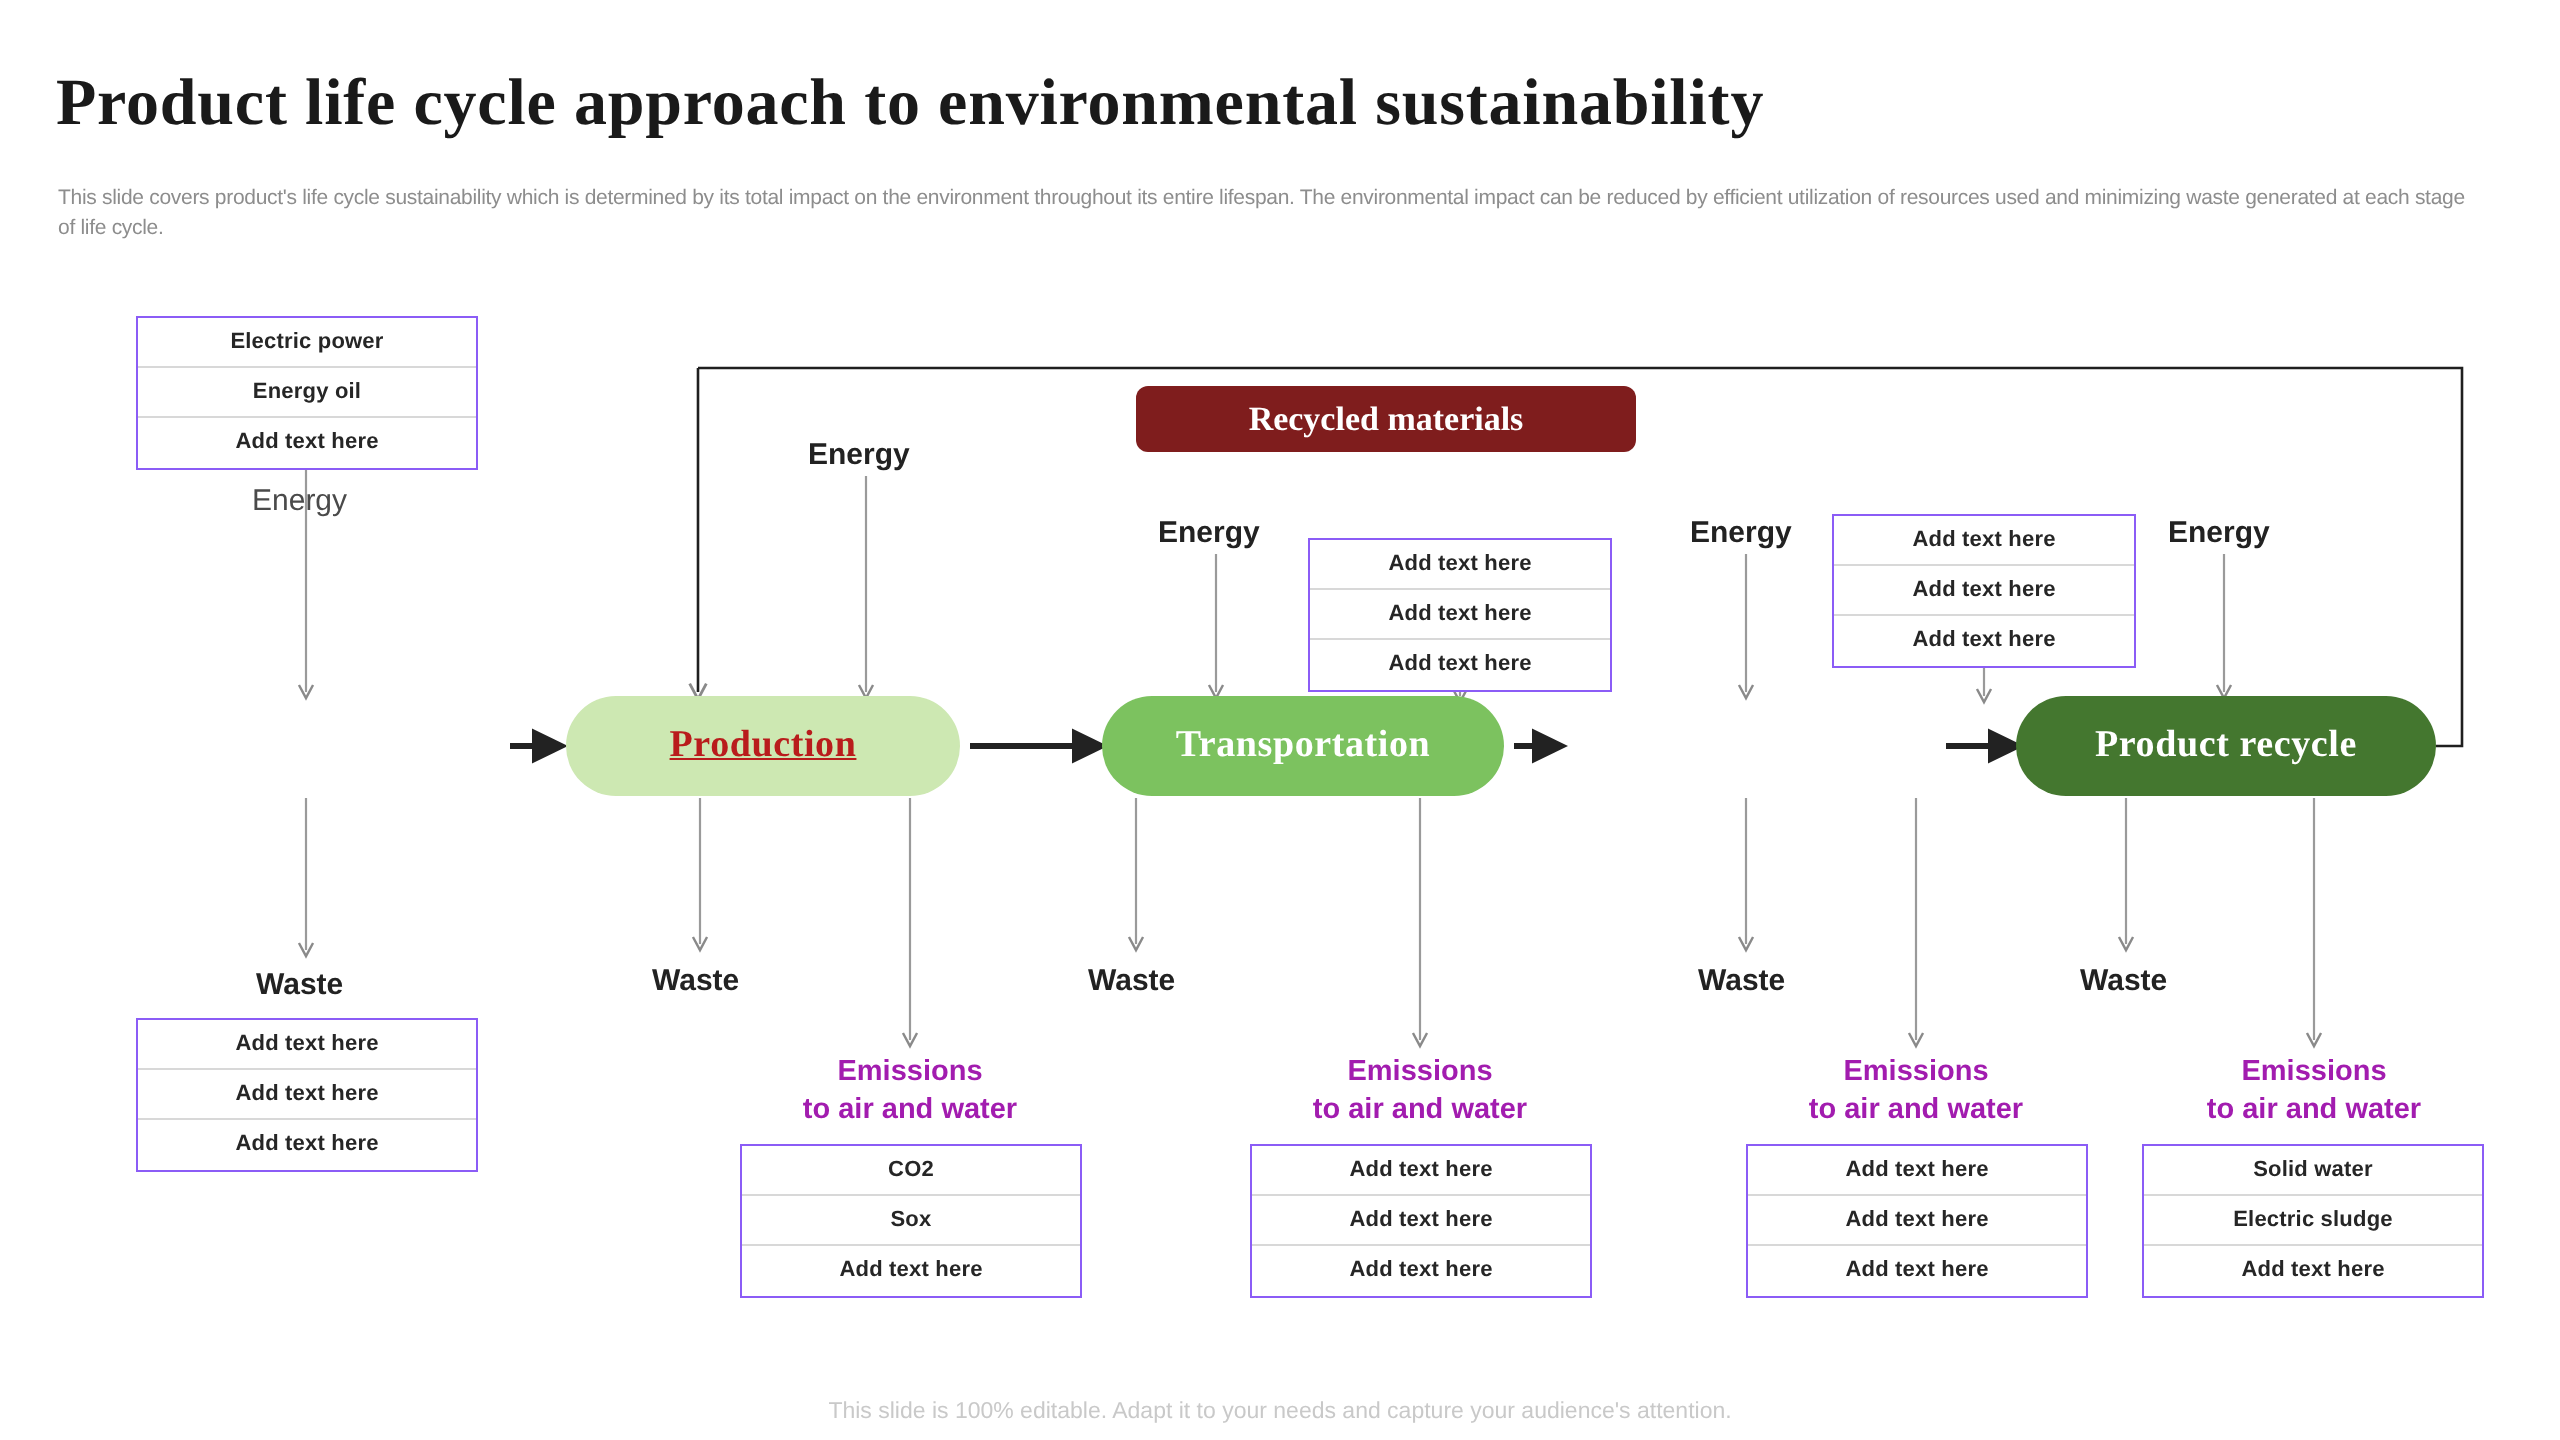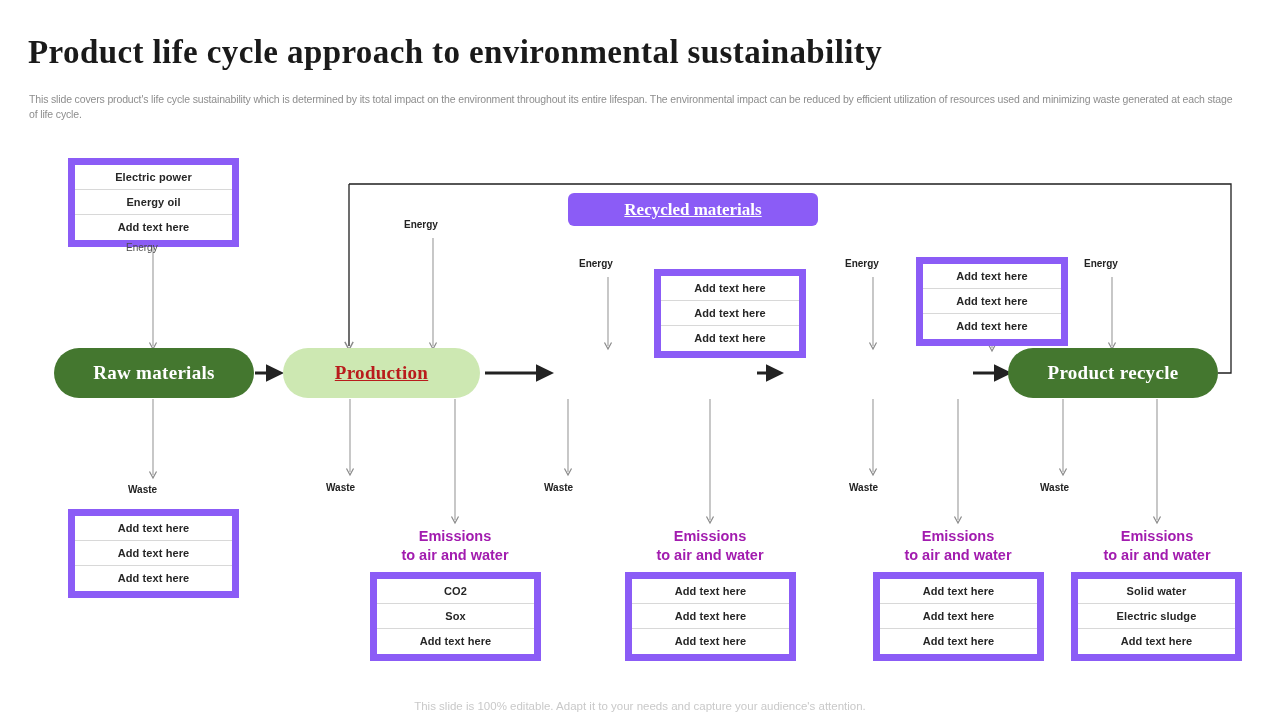--- a/index.html
+++ b/index.html
@@ -73,36 +73,35 @@
   }
   .stage-dark  { background: #44772f; color: #ffffff; }
   .stage-pale  { background: #cde8b2; color: #b91c1c; text-decoration: underline; }
   .stage-mid   { background: #7cc25f; color: #ffffff; }
   .stage-bright{ background: #82cd47; color: #ffffff; }
 
   .banner {
     position: absolute;
     height: 33px;
     border-radius: 6px;
-    background: #8b5cf6;
+    background: #7f1d1d;
     color: #ffffff;
     display: flex;
     align-items: center;
     justify-content: center;
     font-family: "Liberation Serif", serif;
     font-size: 17px;
     font-weight: 700;
     box-sizing: border-box;
-    text-decoration: underline;
   }
 
   
   .mini-table {
     position: absolute;
-    border: 7px solid #8b5cf6;
+    border: 1px solid #8b5cf6;
     box-sizing: border-box;
     background: #ffffff;
   }
   .mini-table .row {
     height: 25px;
     line-height: 25px;
     text-align: center;
     font-size: 11px;
     font-weight: 700;
     color: #262626;
@@ -110,21 +109,21 @@
     box-sizing: border-box;
     letter-spacing: 0.1px;
     white-space: nowrap;
     overflow: hidden;
   }
   .mini-table .row:last-child { border-bottom: none; }
 
   
   .lbl {
     position: absolute;
-    font-size: 10px;
+    font-size: 15px;
     color: #3a3a3a;
     white-space: nowrap;
   }
   .lbl-energy { font-weight: 400; color: #4a4a4a; }
   .lbl-bold   { font-weight: 700; color: #222; }
   .lbl-head {
     position: absolute;
     font-size: 14.5px;
     font-weight: 700;
     color: #a21caf;
@@ -187,22 +186,22 @@
     <g stroke="#9a9a9a" stroke-width="1.1" fill="none" marker-end="url(#ah-gray)">
       <line x1="455" y1="399" x2="455" y2="520"></line>
       <line x1="710" y1="399" x2="710" y2="520"></line>
       <line x1="958" y1="399" x2="958" y2="520"></line>
       <line x1="1157" y1="399" x2="1157" y2="520"></line>
     </g>
   </svg>
 
   <div class="banner" style="left:568px; top:193px; width:250px;">Recycled materials</div>
 
-  <div class="stage stage-dark" style="left:54px;  top:348px; width:200px;">Raw materials</div>
   <div class="stage stage-pale" style="left:283px; top:348px; width:197px;">Production</div>
+  <div class="stage stage-mid" style="left:551px; top:348px; width:201px;">Transportation</div>
   <div class="stage stage-dark" style="left:1008px;top:348px; width:210px;">Product recycle</div>
 
   <div class="mini-table" style="left:68px; top:158px; width:171px;">
     <div class="row">Electric power</div>
     <div class="row">Energy oil</div>
     <div class="row">Add text here</div>
   </div>
 
   <div class="mini-table" style="left:654px; top:269px; width:152px;">
     <div class="row">Add text here</div>

